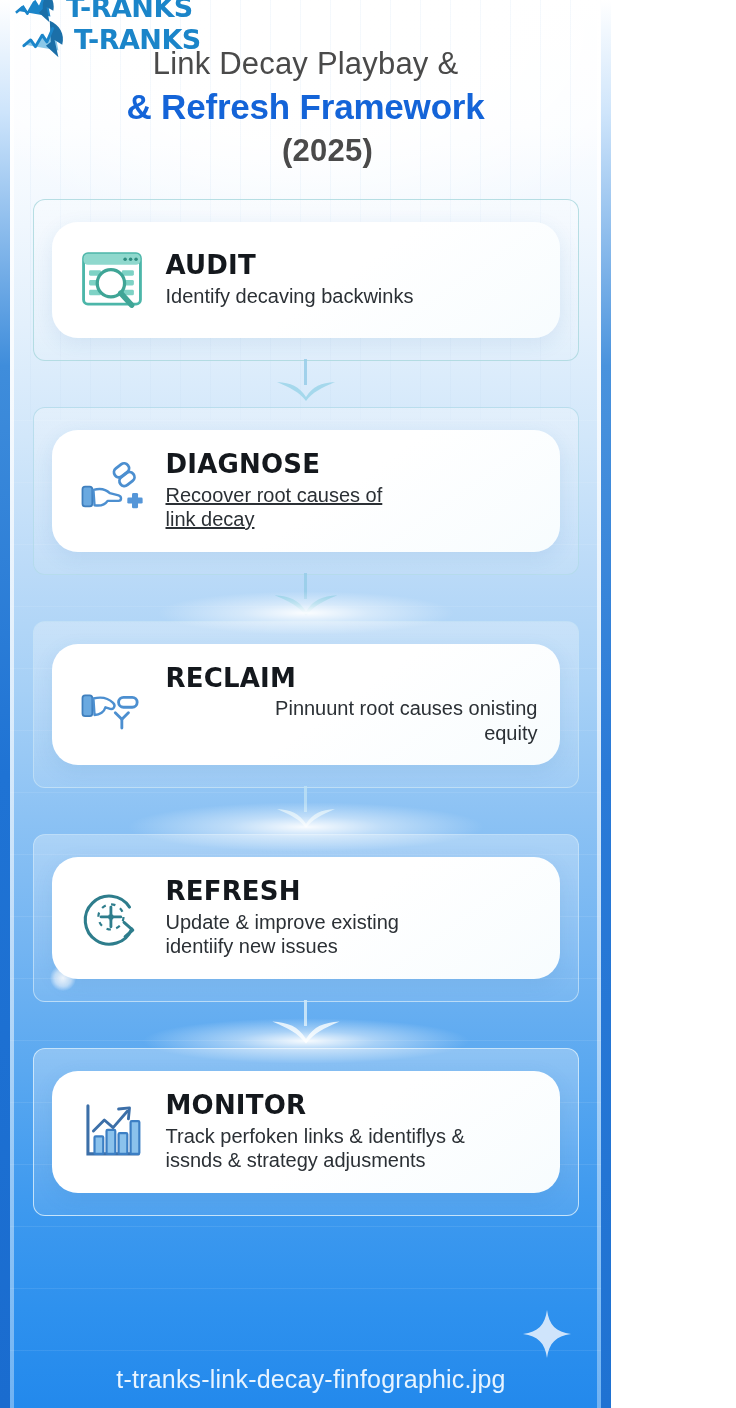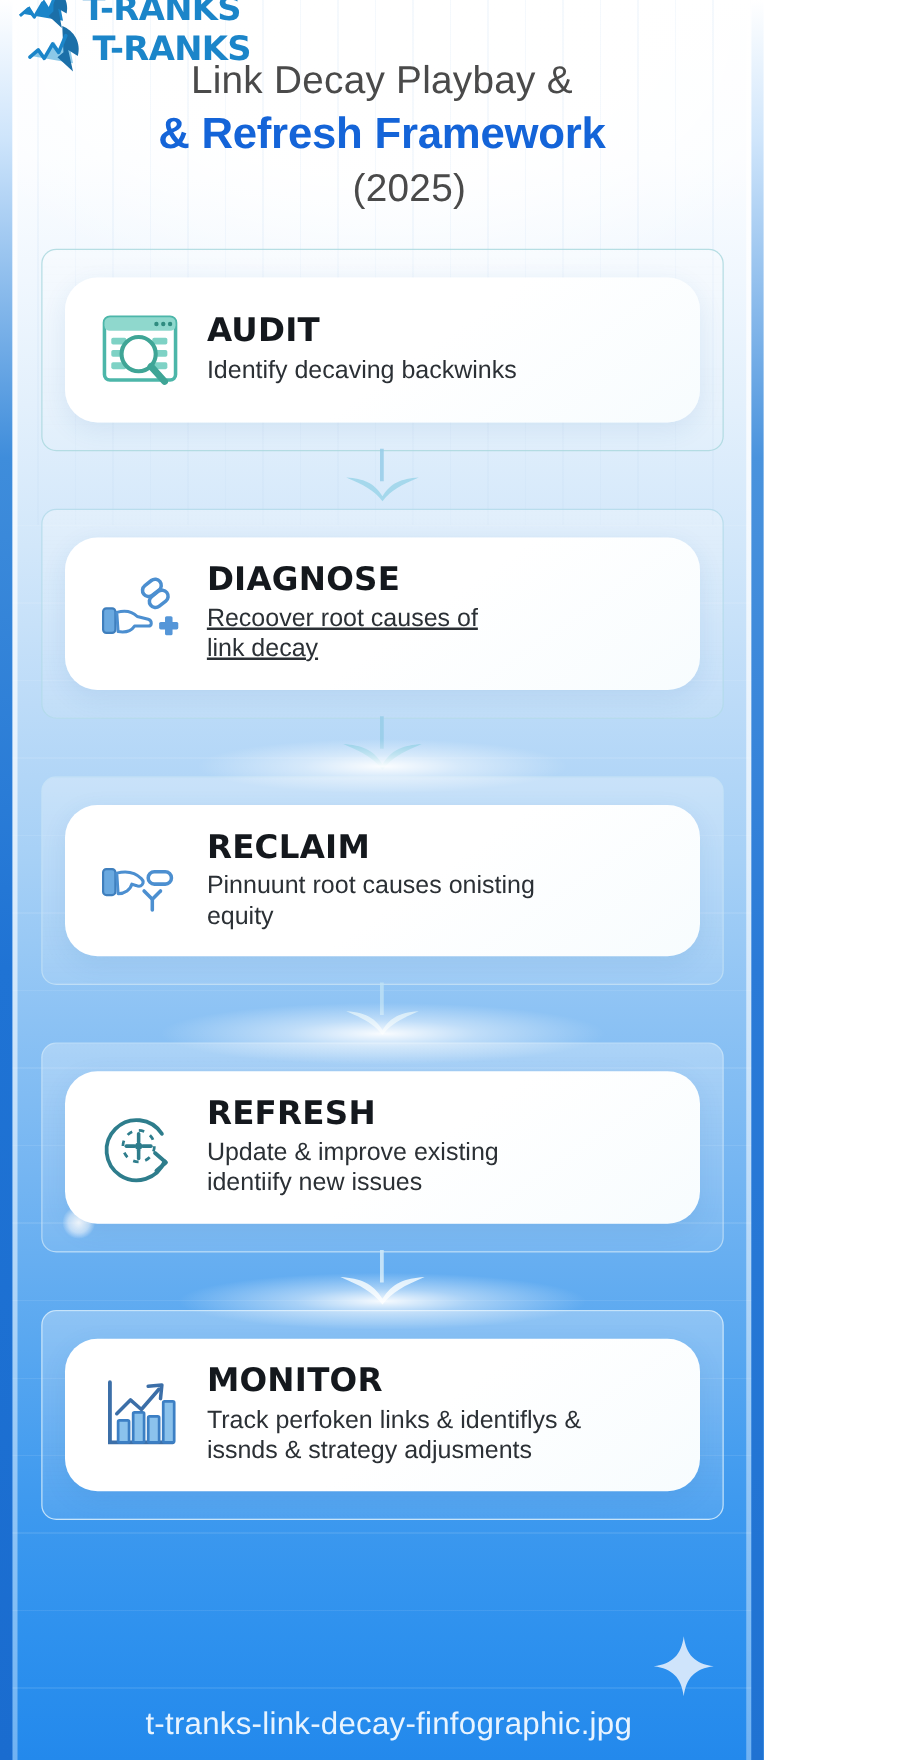--- a/index.html
+++ b/index.html
@@ -62,21 +62,21 @@
     font-family:"DejaVu Sans", sans-serif;
     font-weight:bold; font-size:27px; letter-spacing:-0.5px; color:#1b85c9;
   }
   .logo.top{ left:14px; top:-16px; }
   .logo.main{ left:22px; top:16px; }
 
   
   header{ position:relative; z-index:5; padding-top:44px; text-align:center; }
   .t-line1{ font-size:31px; color:#4a4a4a; letter-spacing:.2px; line-height:1.28; font-weight:400; }
   .t-line2{ font-size:35px; color:#1464d8; font-weight:bold; letter-spacing:-0.2px; line-height:1.34; }
-  .t-line3{ font-size:31px; color:#4a4a4a; letter-spacing:.2px; line-height:1.3; font-weight:400;margin-left:44px; }
+  .t-line3{ font-size:31px; color:#4a4a4a; letter-spacing:.2px; line-height:1.3; font-weight:700;margin-left:44px; }
 
   
   .steps{ position:relative; z-index:5; margin-top:28px; }
   .step{ position:relative; }
   .shell{
     margin:0 auto; width:546px; border-radius:12px;
     border:1.5px solid rgba(170,214,226,.75);
     padding:22px 18px;
     background:linear-gradient(180deg, rgba(255,255,255,.30), rgba(255,255,255,.10));
   }
@@ -243,21 +243,21 @@
             <svg viewBox="0 0 64 64" aria-hidden="true">
               <rect x="5" y="24" width="9" height="19" rx="2.4" fill="#6aa9e0" stroke="#3f7fbd" stroke-width="1.6"></rect>
               <path d="M15 27 C23 25 29 27 33 31 C36 34 33 38 29 36 L26 35 C25 39 21 42 16 42 Z" fill="#ffffff" stroke="#4c8fd0" stroke-width="2.2" stroke-linejoin="round"></path>
               <rect x="38" y="26" width="17" height="9" rx="4.5" fill="none" stroke="#4c8fd0" stroke-width="2.6"></rect>
               <path d="M35 40 L41 46 L41 54" fill="none" stroke="#4c8fd0" stroke-width="2.6" stroke-linecap="round" stroke-linejoin="round"></path>
               <path d="M47 40 L41 46" fill="none" stroke="#4c8fd0" stroke-width="2.6" stroke-linecap="round"></path>
             </svg>
           </span>
           <div class="txt">
             <div class="step-title">RECLAIM</div>
-            <div class="step-desc" style="white-space: pre-line;">Pinnuunt root causes onisting
+            <div class="step-desc" style="white-space: pre-line; text-align: right;">Pinnuunt root causes onisting
 equity</div>
           </div>
         </div>
       </div>
     </section>
 
     <div class="connector">
       <span class="stem" style="background:rgba(190,225,245,.8);"></span>
       <svg width="64" height="24" viewBox="0 0 62 24" aria-hidden="true">
         <path d="M2 3 C16 4 24 7 31 18 C38 7 46 4 60 3 C46 9 38 13 31 22 C24 13 16 9 2 3 Z" fill="#cfe8f7" opacity=".95"></path>

